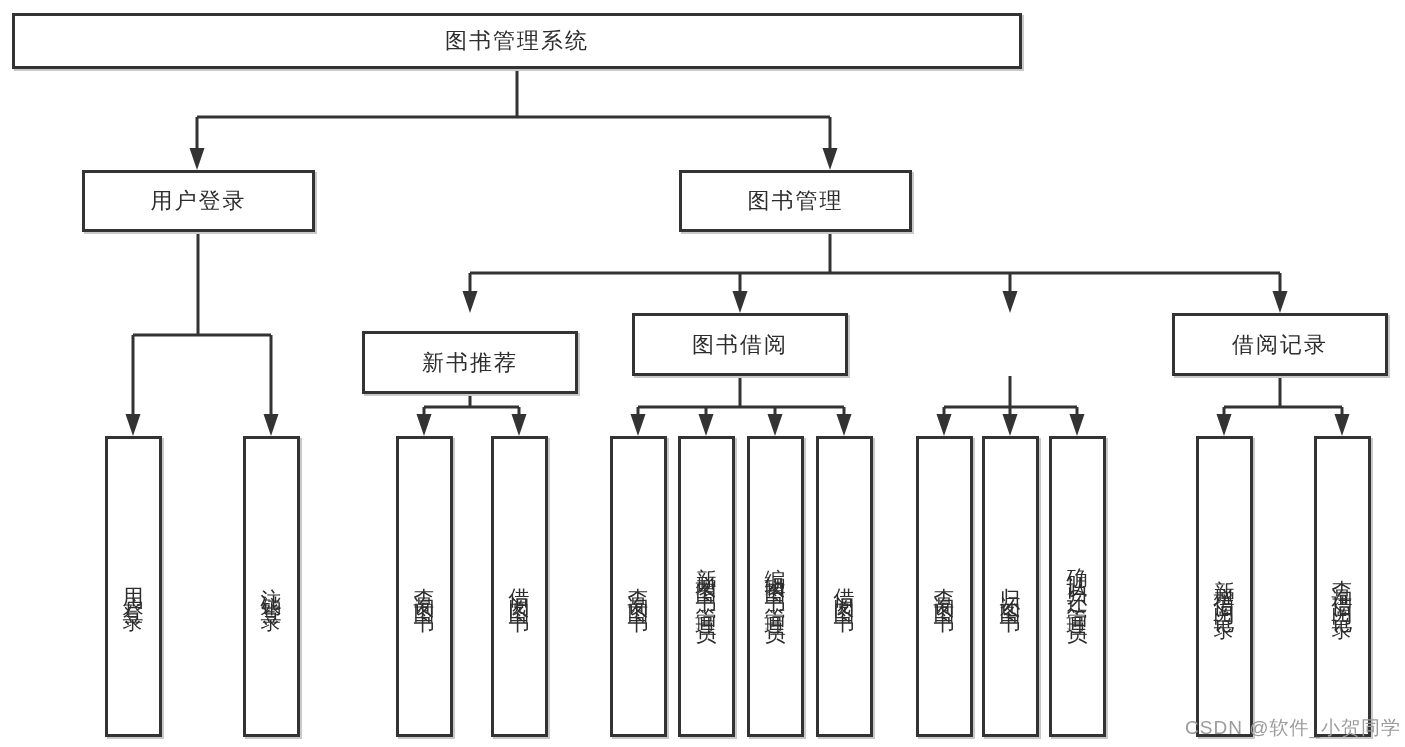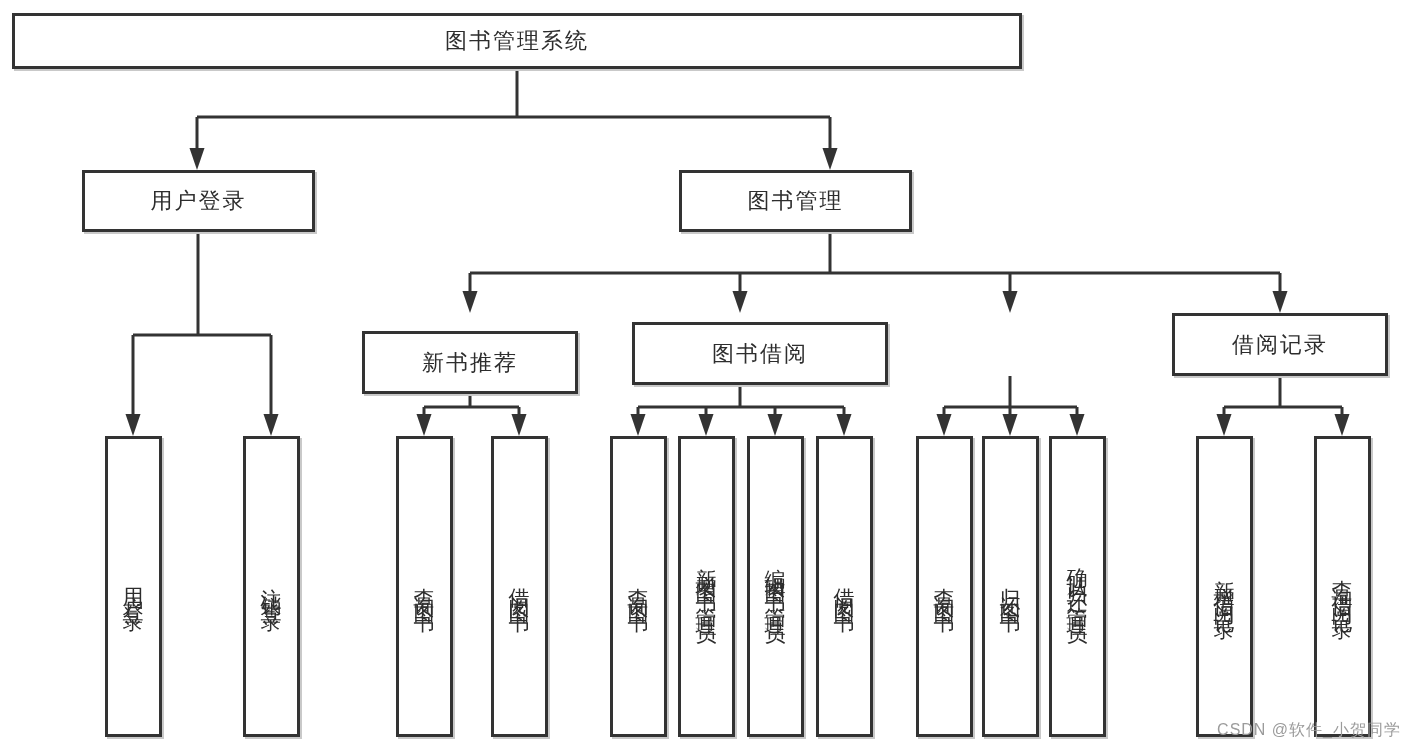--- a/index.html
+++ b/index.html
@@ -33,21 +33,21 @@
   .box.v .vtext{
     writing-mode:vertical-rl;
     text-orientation:mixed;
     font-size:21px;
     letter-spacing:8px;
     line-height:1;
   }
   .watermark{
     position:absolute;
     right:4px;bottom:6px;
-    font-size:16px;
+    font-size:19px;
     letter-spacing:1px;
     color:#9b9b9b;
     white-space:nowrap;
   }
 </style>
 </head>
 <body>
 
 <div class="canvas">
 
@@ -128,21 +128,21 @@
   <div class="box h" style="left:82px;top:170px;width:233px;height:62px">
     <span>用户登录</span>
   </div>
   <div class="box h" style="left:679px;top:170px;width:233px;height:62px">
     <span>图书管理</span>
   </div>
 
   <div class="box h" style="left:362px;top:331px;width:216px;height:63px">
     <span>新书推荐</span>
   </div>
-  <div class="box h" style="left:632px;top:322px;width:256px;height:63px">
+  <div class="box h" style="left:632px;top:313px;width:216px;height:63px">
     <span>图书借阅</span>
   </div>
   <div class="box h" style="left:1172px;top:313px;width:216px;height:63px">
     <span>借阅记录</span>
   </div>
 
   <div class="box v" style="left:105px">
     <span class="vtext">用户登录</span>
   </div>
   <div class="box v" style="left:243px">

